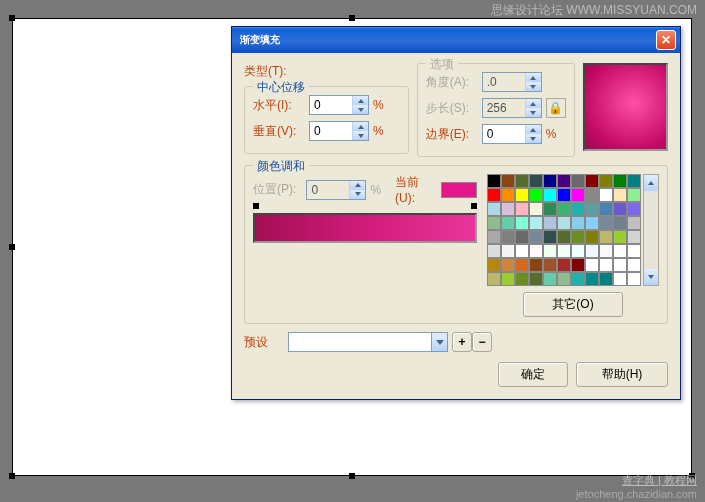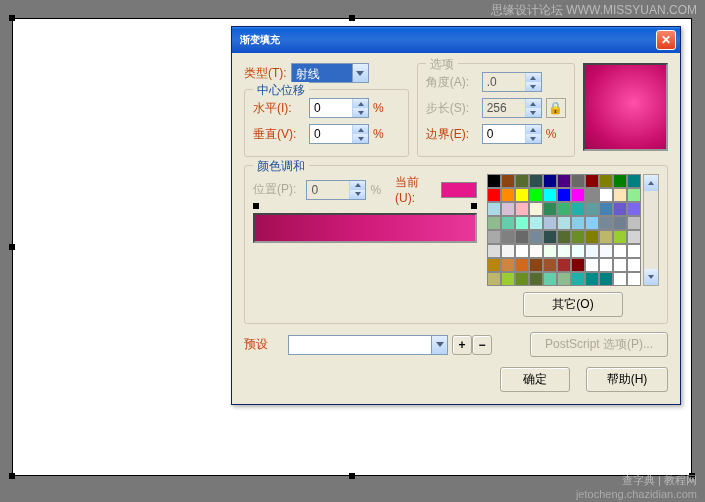--- a/index.html
+++ b/index.html
@@ -1,21 +1,21 @@
 <!DOCTYPE html>
 <html><head>
 <meta charset="utf-8">
 <style>
 *{box-sizing:border-box;margin:0;padding:0;font-family:"Microsoft YaHei","SimSun",sans-serif;font-size:12px;}
 body{background:#787878;width:705px;height:502px;overflow:hidden;position:relative;}
 .canvas{position:absolute;left:12px;top:18px;width:680px;height:458px;background:#fff;border:1px solid #000;}
 .handle{position:absolute;width:6px;height:6px;background:#000;}
 .watermark-top{position:absolute;right:8px;top:2px;color:#bbb;font-size:12px;}
 .watermark-bot{position:absolute;right:8px;bottom:2px;color:#aaa;font-size:11px;}
-.watermark-bot2{position:absolute;right:8px;bottom:14px;color:#bbb;font-size:11px;}
+.watermark-bot2{position:absolute;right:8px;bottom:14px;color:#bbb;font-size:11px;text-decoration:underline;}
 .watermark-center{position:absolute;left:320px;top:230px;color:#ddd;font-size:14px;transform:rotate(-5deg);letter-spacing:1px;}
 
 .dialog{position:absolute;left:231px;top:26px;width:450px;background:#ece9d8;border:1px solid #0a246a;box-shadow:2px 2px 4px rgba(0,0,0,0.3);}
 .titlebar{background:linear-gradient(to bottom,#3c8cf0 0%,#1060d8 8%,#2a6fd8 50%,#0e4fc7 100%);height:26px;display:flex;align-items:center;padding:0 4px 0 8px;color:#fff;font-weight:bold;}
 .titlebar .title{flex:1;font-size:10px;}
 .close-btn{width:20px;height:20px;background:linear-gradient(to bottom,#f48868,#e04020);border:1px solid #fff;border-radius:3px;color:#fff;display:flex;align-items:center;justify-content:center;font-weight:bold;cursor:pointer;}
 
 .body{padding:10px 12px 12px 12px;}
 .row{display:flex;align-items:center;margin-bottom:6px;}
 .label{color:#c2410c;margin-right:4px;}
@@ -56,21 +56,21 @@
 .vscroll{width:16px;height:112px;background:#e8e4d8;border:1px solid #aca899;display:flex;flex-direction:column;}
 .vscroll .btn{height:16px;background:linear-gradient(#e2eefd,#b8d4f6);display:flex;align-items:center;justify-content:center;}
 .vscroll .track{flex:1;}
 
 .grad-bar{height:30px;border:2px inset #999;background:linear-gradient(to right,#a30e55,#d11b7a,#e8369a);position:relative;margin-top:8px;}
 .marker{position:absolute;width:6px;height:6px;background:#000;top:-10px;}
 
 .btn3d{border:1px solid #aca899;background:#ece9d8;padding:3px 14px;border-radius:3px;cursor:pointer;box-shadow:inset 1px 1px 0 #fff;}
 .btn3d.dis{color:#aca899;}
 .small-btn{width:20px;height:20px;padding:0;display:inline-flex;align-items:center;justify-content:center;font-weight:bold;}
-.bottom-row{display:flex;justify-content:flex-end;gap:16px;margin-top:10px;}
+.bottom-row{display:flex;justify-content:flex-end;gap:8px;margin-top:10px;}
 </style>
 </head>
 <body>
 
 <div class="watermark-top">思缘设计论坛 WWW.MISSYUAN.COM</div>
 <div class="watermark-center">www.jb51.net</div>
 
 <div class="canvas"></div>
 <div class="handle" style="left:9px;top:15px"></div>
 <div class="handle" style="left:349px;top:15px"></div>
@@ -84,26 +84,20 @@
     <span class="title">渐变填充</span>
     <div class="close-btn">
         <span>✕</span>
       </div>
   </div>
   <div class="body">
     <div class="top-area">
       <div class="left-col">
         <div class="row">
           <span class="label">类型(T):</span>
-          <div class="combo">
-            <span class="val sel">射线</span>
-            <span class="btn">
-                <span class="tri-down"></span>
-              </span>
-          </div>
         </div>
         <div class="fieldset">
           <span class="legend">中心位移</span>
           <div class="row">
             <span class="label" style="width:52px">水平(I):</span>
             <div class="spinner">
                 <input value="0" style="">
                 <span class="arrows">
                   <span class="a">
                     <span class="tri-up"></span>
@@ -326,24 +320,23 @@
       <span class="label" style="width:40px">预设</span>
       <div class="combo" style="width:160px">
         <span class="val" style="flex:1"></span>
         <span class="btn">
             <span class="tri-down"></span>
           </span>
       </div>
       <button class="btn3d small-btn" style="margin-left:4px">+</button>
       <button class="btn3d small-btn">−</button>
       <div style="flex:1"></div>
-      <button class="btn3d dis">PostScript 选项(P)...</button>
     </div>
 
     <div class="bottom-row">
       <button class="btn3d" style="width:70px">确定</button>
-      <button class="btn3d" style="width:82px">帮助(H)</button>
+      <button class="btn3d" style="width:92px">帮助(H)</button>
     </div>
   </div>
 </div>
 
 <div class="watermark-bot2">查字典 | 教程网</div>
 <div class="watermark-bot">jetocheng.chazidian.com</div>
 
 </body></html>

